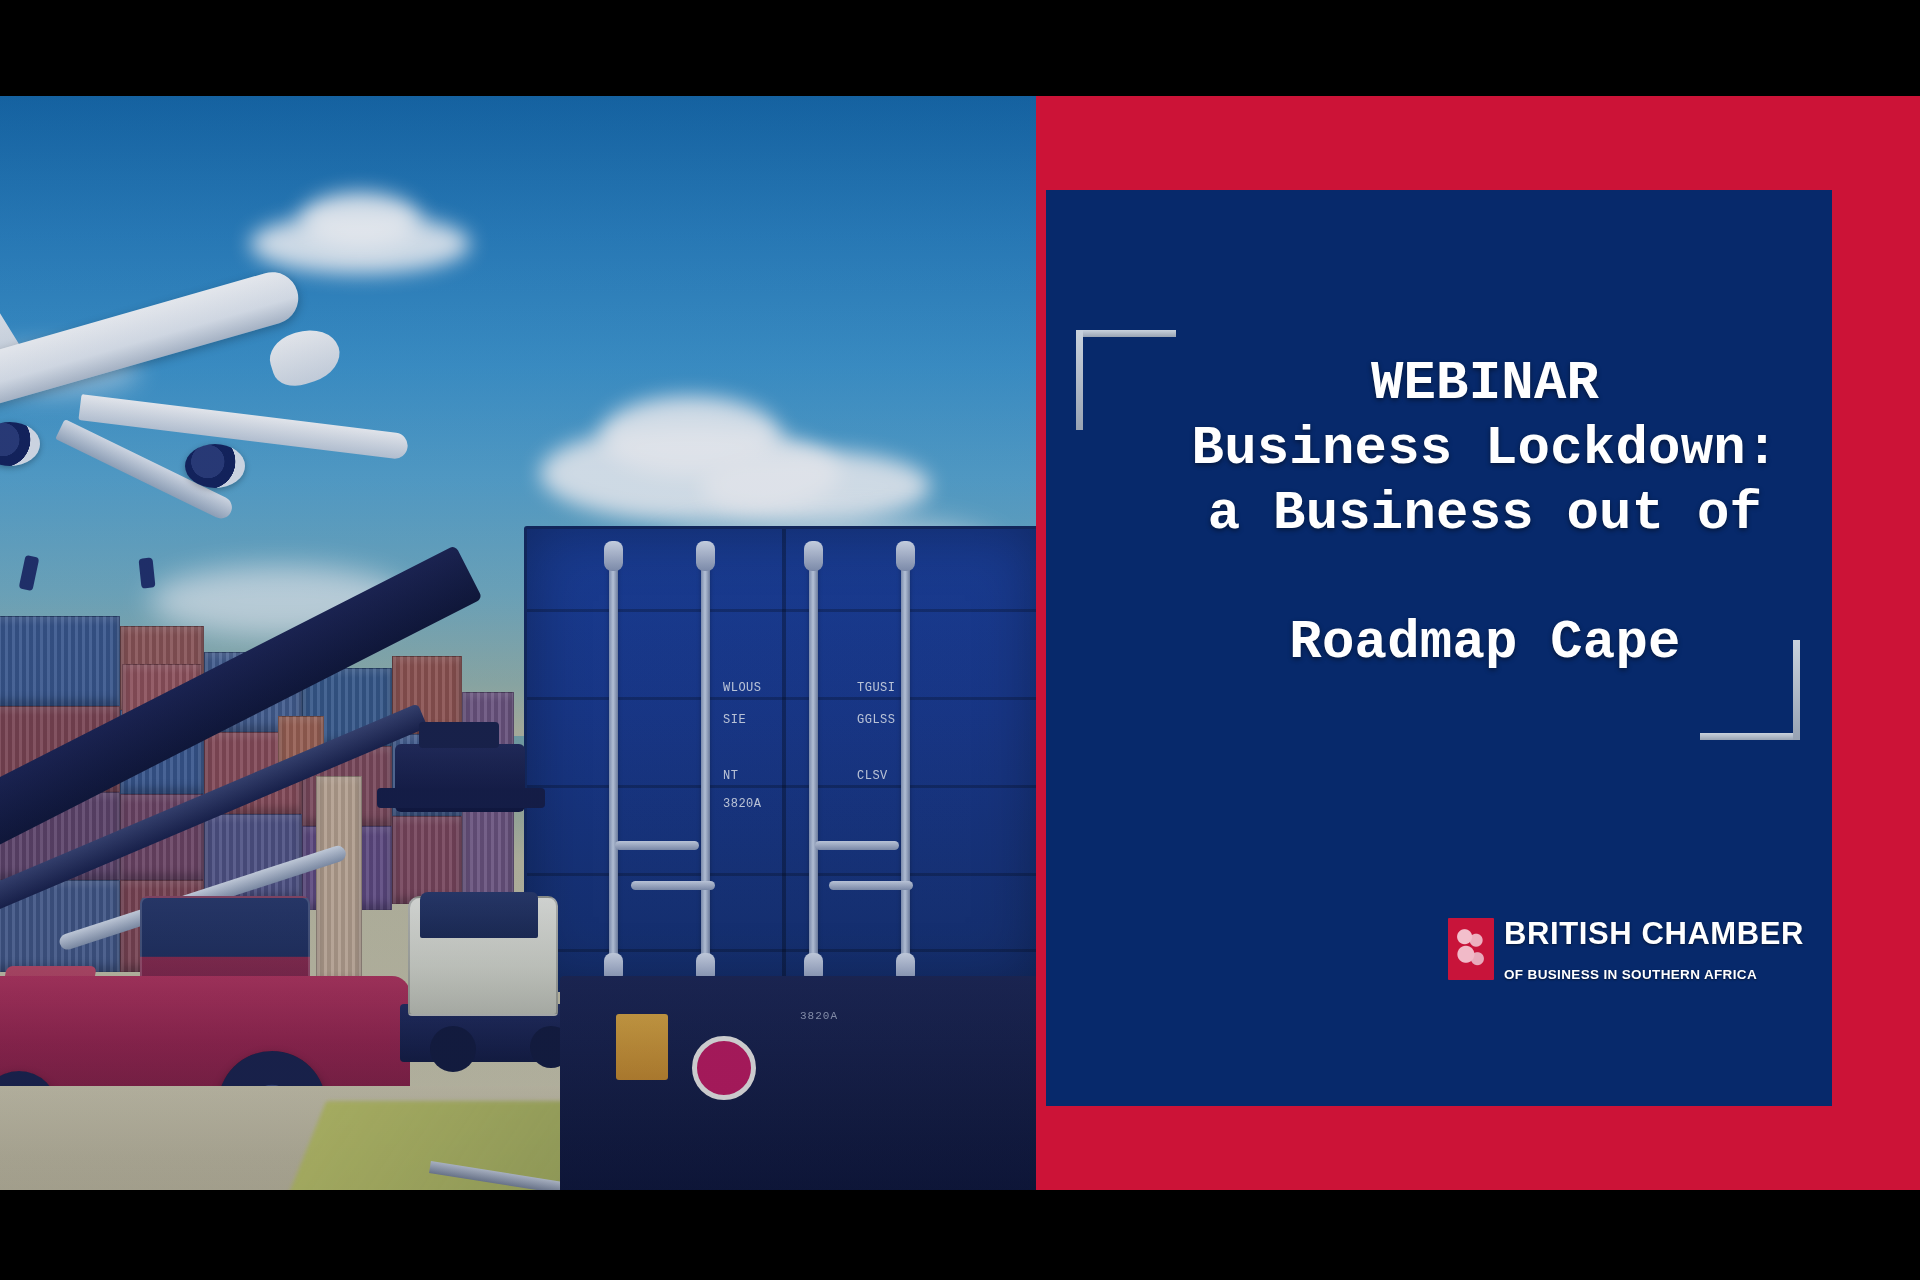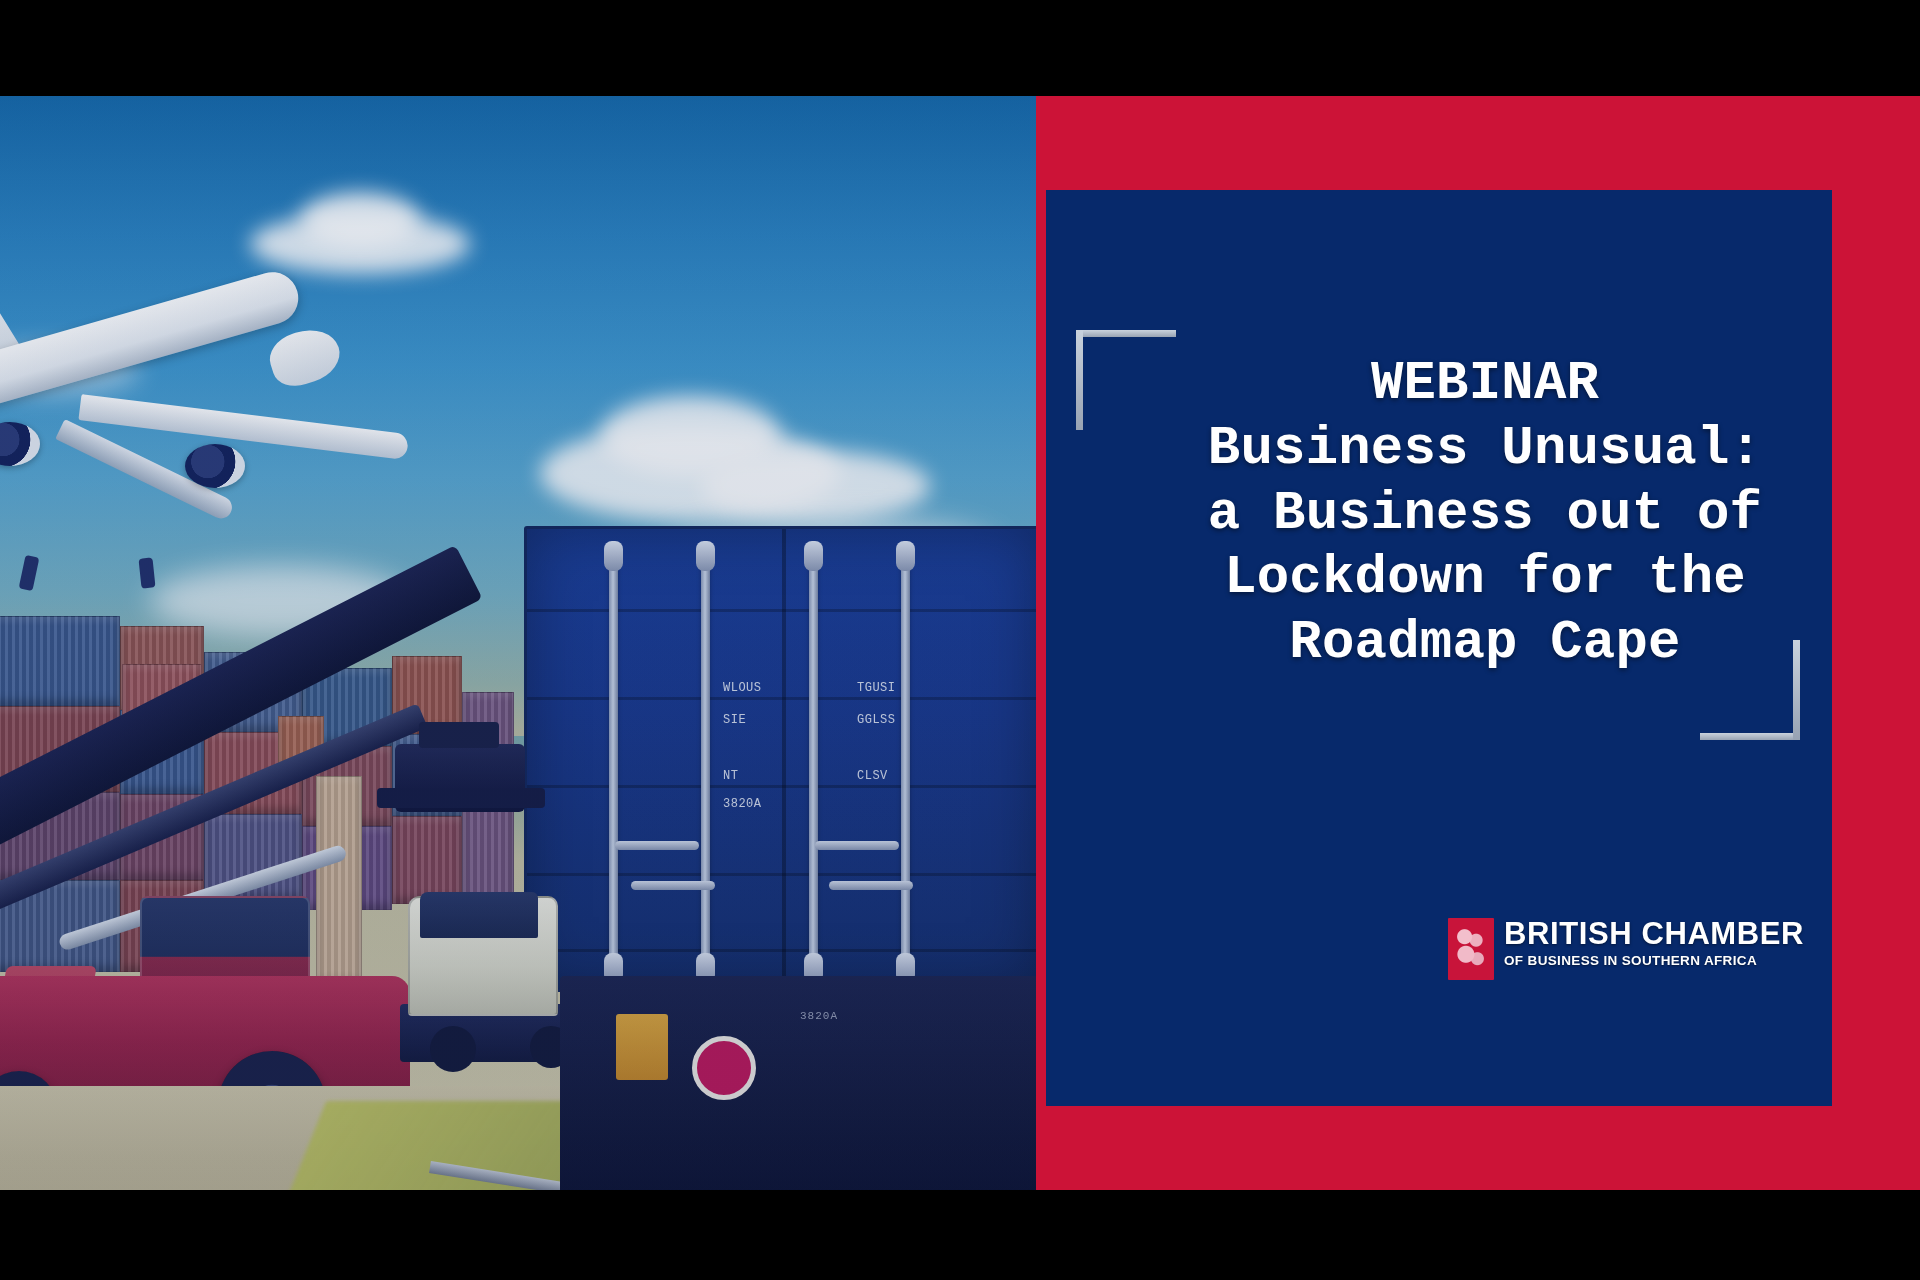--- a/index.html
+++ b/index.html
@@ -258,21 +258,21 @@
   }
   .logo-text { display:flex; flex-direction:column; justify-content:flex-start; }
   .logo-main {
     color:#ffffff; font-weight:700; font-size:31px; letter-spacing:.6px; line-height:1.0;
     font-family:"Liberation Sans", sans-serif;
     text-shadow:0 1px 3px rgba(0,0,0,.5);
     white-space:nowrap;
   }
   .logo-sub {
     color:#ffffff; font-weight:700; font-size:13.5px; letter-spacing:.35px; line-height:1.0;
-    margin-top:5px; font-family:"Liberation Sans", sans-serif;
+    margin-top:19px; font-family:"Liberation Sans", sans-serif;
     text-shadow:0 1px 2px rgba(0,0,0,.5);
     white-space:nowrap;
   }
 
   
   .bar-top    { position:absolute; left:0; top:0;    width:1920px; height:96px;  background:#000; }
   .bar-bottom { position:absolute; left:0; top:1190px; width:1920px; height:90px; background:#000; }
 </style>
 </head>
 <body>
@@ -393,23 +393,23 @@
     <i class="h"></i>
       <i class="v"></i>
   </div>
   <div class="bracket br-br">
     <i class="h"></i>
       <i class="v"></i>
   </div>
 
   <div class="title">
     <span class="lead">WEBINAR</span>
-    <span>Business Unusual:</span><br>
+    <span>Business Lockdown:</span><br>
     <span>a Business out of</span><br>
-    <span>Lockdown for the</span><br>
+    <br>
     <span>Roadmap Cape</span>
   </div>
 
   <div class="logo">
     <span class="crest">
       <span class="lion"></span>
     </span>
     <span class="logo-text">
       <span class="logo-main">BRITISH CHAMBER</span>
       <span class="logo-sub">OF BUSINESS IN SOUTHERN AFRICA</span>

